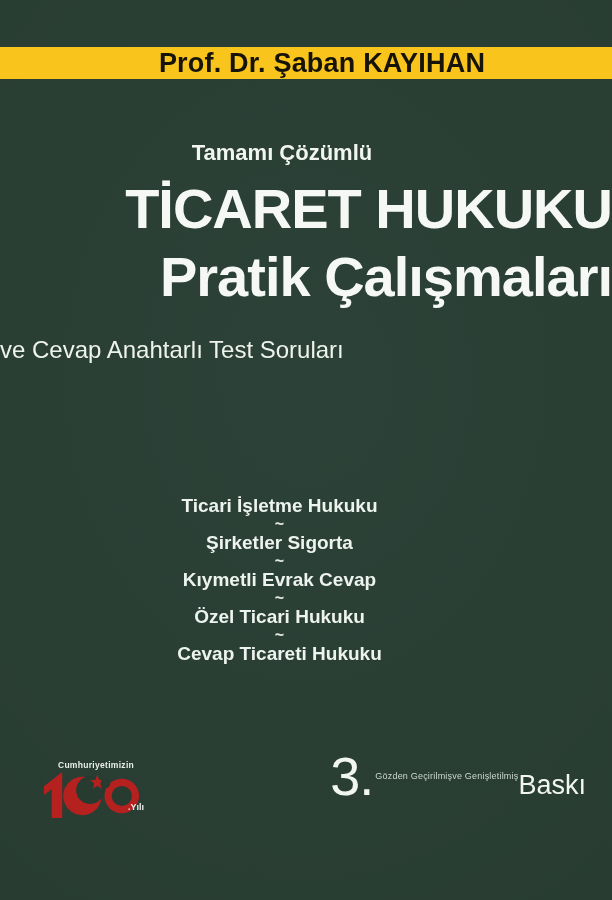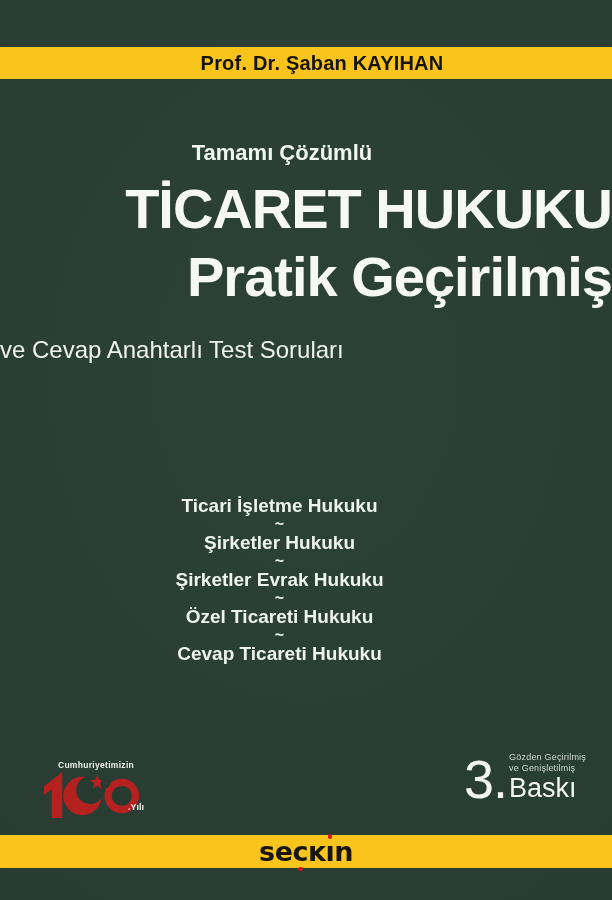--- a/index.html
+++ b/index.html
@@ -12,21 +12,21 @@
     overflow:hidden;
     -webkit-font-smoothing:antialiased;
   }
   
   .author-bar{
     position:absolute;left:0;top:47px;width:612px;height:32px;
     background:#f9c41c;
     display:flex;align-items:center;justify-content:center;
   }
   .author{
-    font-size:20px;font-weight:700;color:#161409;letter-spacing:0.2px;padding-left:32px;
+    font-size:27px;font-weight:700;color:#161409;letter-spacing:0.2px;padding-left:32px;
   }
   
   .tagline{
     position:absolute;left:0;top:140px;width:564px;
     text-align:center;font-size:22px;font-weight:700;color:#f2f6f1;
   }
   .title{
     position:absolute;left:0;width:612px;margin:0;
     text-align:right;font-size:56px;font-weight:700;color:#f5f8f4;
     letter-spacing:-1px;line-height:62px;
@@ -63,21 +63,21 @@
     font-size:9px;font-weight:700;color:#e9efe9;
   }
   
   .edition{
     position:absolute;right:26px;top:752px;
     display:flex;align-items:flex-end;color:#f2f6f1;
   }
   .ed-num{
     font-size:54px;font-weight:400;line-height:48px;letter-spacing:-1px;
   }
-  .ed-col{display:flex;flex-direction:column;margin-left:2px;}
+  .ed-col{display:flex;margin-left:2px;}
   .ed-note{
     font-size:9px;font-weight:400;color:#cdd9cf;line-height:11px;letter-spacing:0.2px;
   }
   .ed-label{
     font-size:27px;font-weight:400;line-height:29px;margin-top:0;
   }
   
   .publisher-bar{
     position:absolute;left:0;top:835px;width:612px;height:33px;
     background:#f9c41c;
@@ -102,31 +102,31 @@
 <body>
 
 <div class="cover">
 
   <header class="author-bar">
     <span class="author">Prof. Dr. Şaban KAYIHAN</span>
   </header>
 
   <div class="tagline">Tamamı Çözümlü</div>
   <h1 class="title line1">TİCARET HUKUKU</h1>
-  <h1 class="title line2">Pratik Geçirilmiş</h1>
+  <h1 class="title line2">Pratik Çalışmaları</h1>
   <div class="subtitle">ve Cevap Anahtarlı Test Soruları</div>
 
   <section class="topics">
     <div class="topic">Ticari İşletme Hukuku</div>
     <div class="tilde">~</div>
-    <div class="topic">Şirketler Hukuku</div>
+    <div class="topic">Şirketler Sigorta</div>
     <div class="tilde">~</div>
-    <div class="topic">Şirketler Evrak Hukuku</div>
+    <div class="topic">Kıymetli Evrak Cevap</div>
     <div class="tilde">~</div>
-    <div class="topic">Özel Ticareti Hukuku</div>
+    <div class="topic">Özel Ticari Hukuku</div>
     <div class="tilde">~</div>
     <div class="topic">Cevap Ticareti Hukuku</div>
   </section>
 
   <div class="anniv">
     <div class="anniv-top">Cumhuriyetimizin</div>
     <svg class="anniv-svg" width="104" height="48" viewBox="0 0 104 50" aria-hidden="true">
 
       <path d="M21,1 L21,49 L10,49 L10,19 L2,25 L2,16 Z" fill="#b5211f"></path>
 
@@ -144,23 +144,14 @@
 
   <div class="edition">
     <span class="ed-num">3.</span>
     <span class="ed-col">
       <span class="ed-note">Gözden Geçirilmiş</span>
       <span class="ed-note">ve Genişletilmiş</span>
       <span class="ed-label">Baskı</span>
     </span>
   </div>
 
-  <footer class="publisher-bar">
-    <div class="seckin">
-      <span>se</span>
-      <span class="dot-under">c</span>
-      <span>ĸ</span>
-      <span class="dot-over">ı</span>
-      <span>n</span>
-    </div>
-  </footer>
 
 </div>
 
 </body></html>

